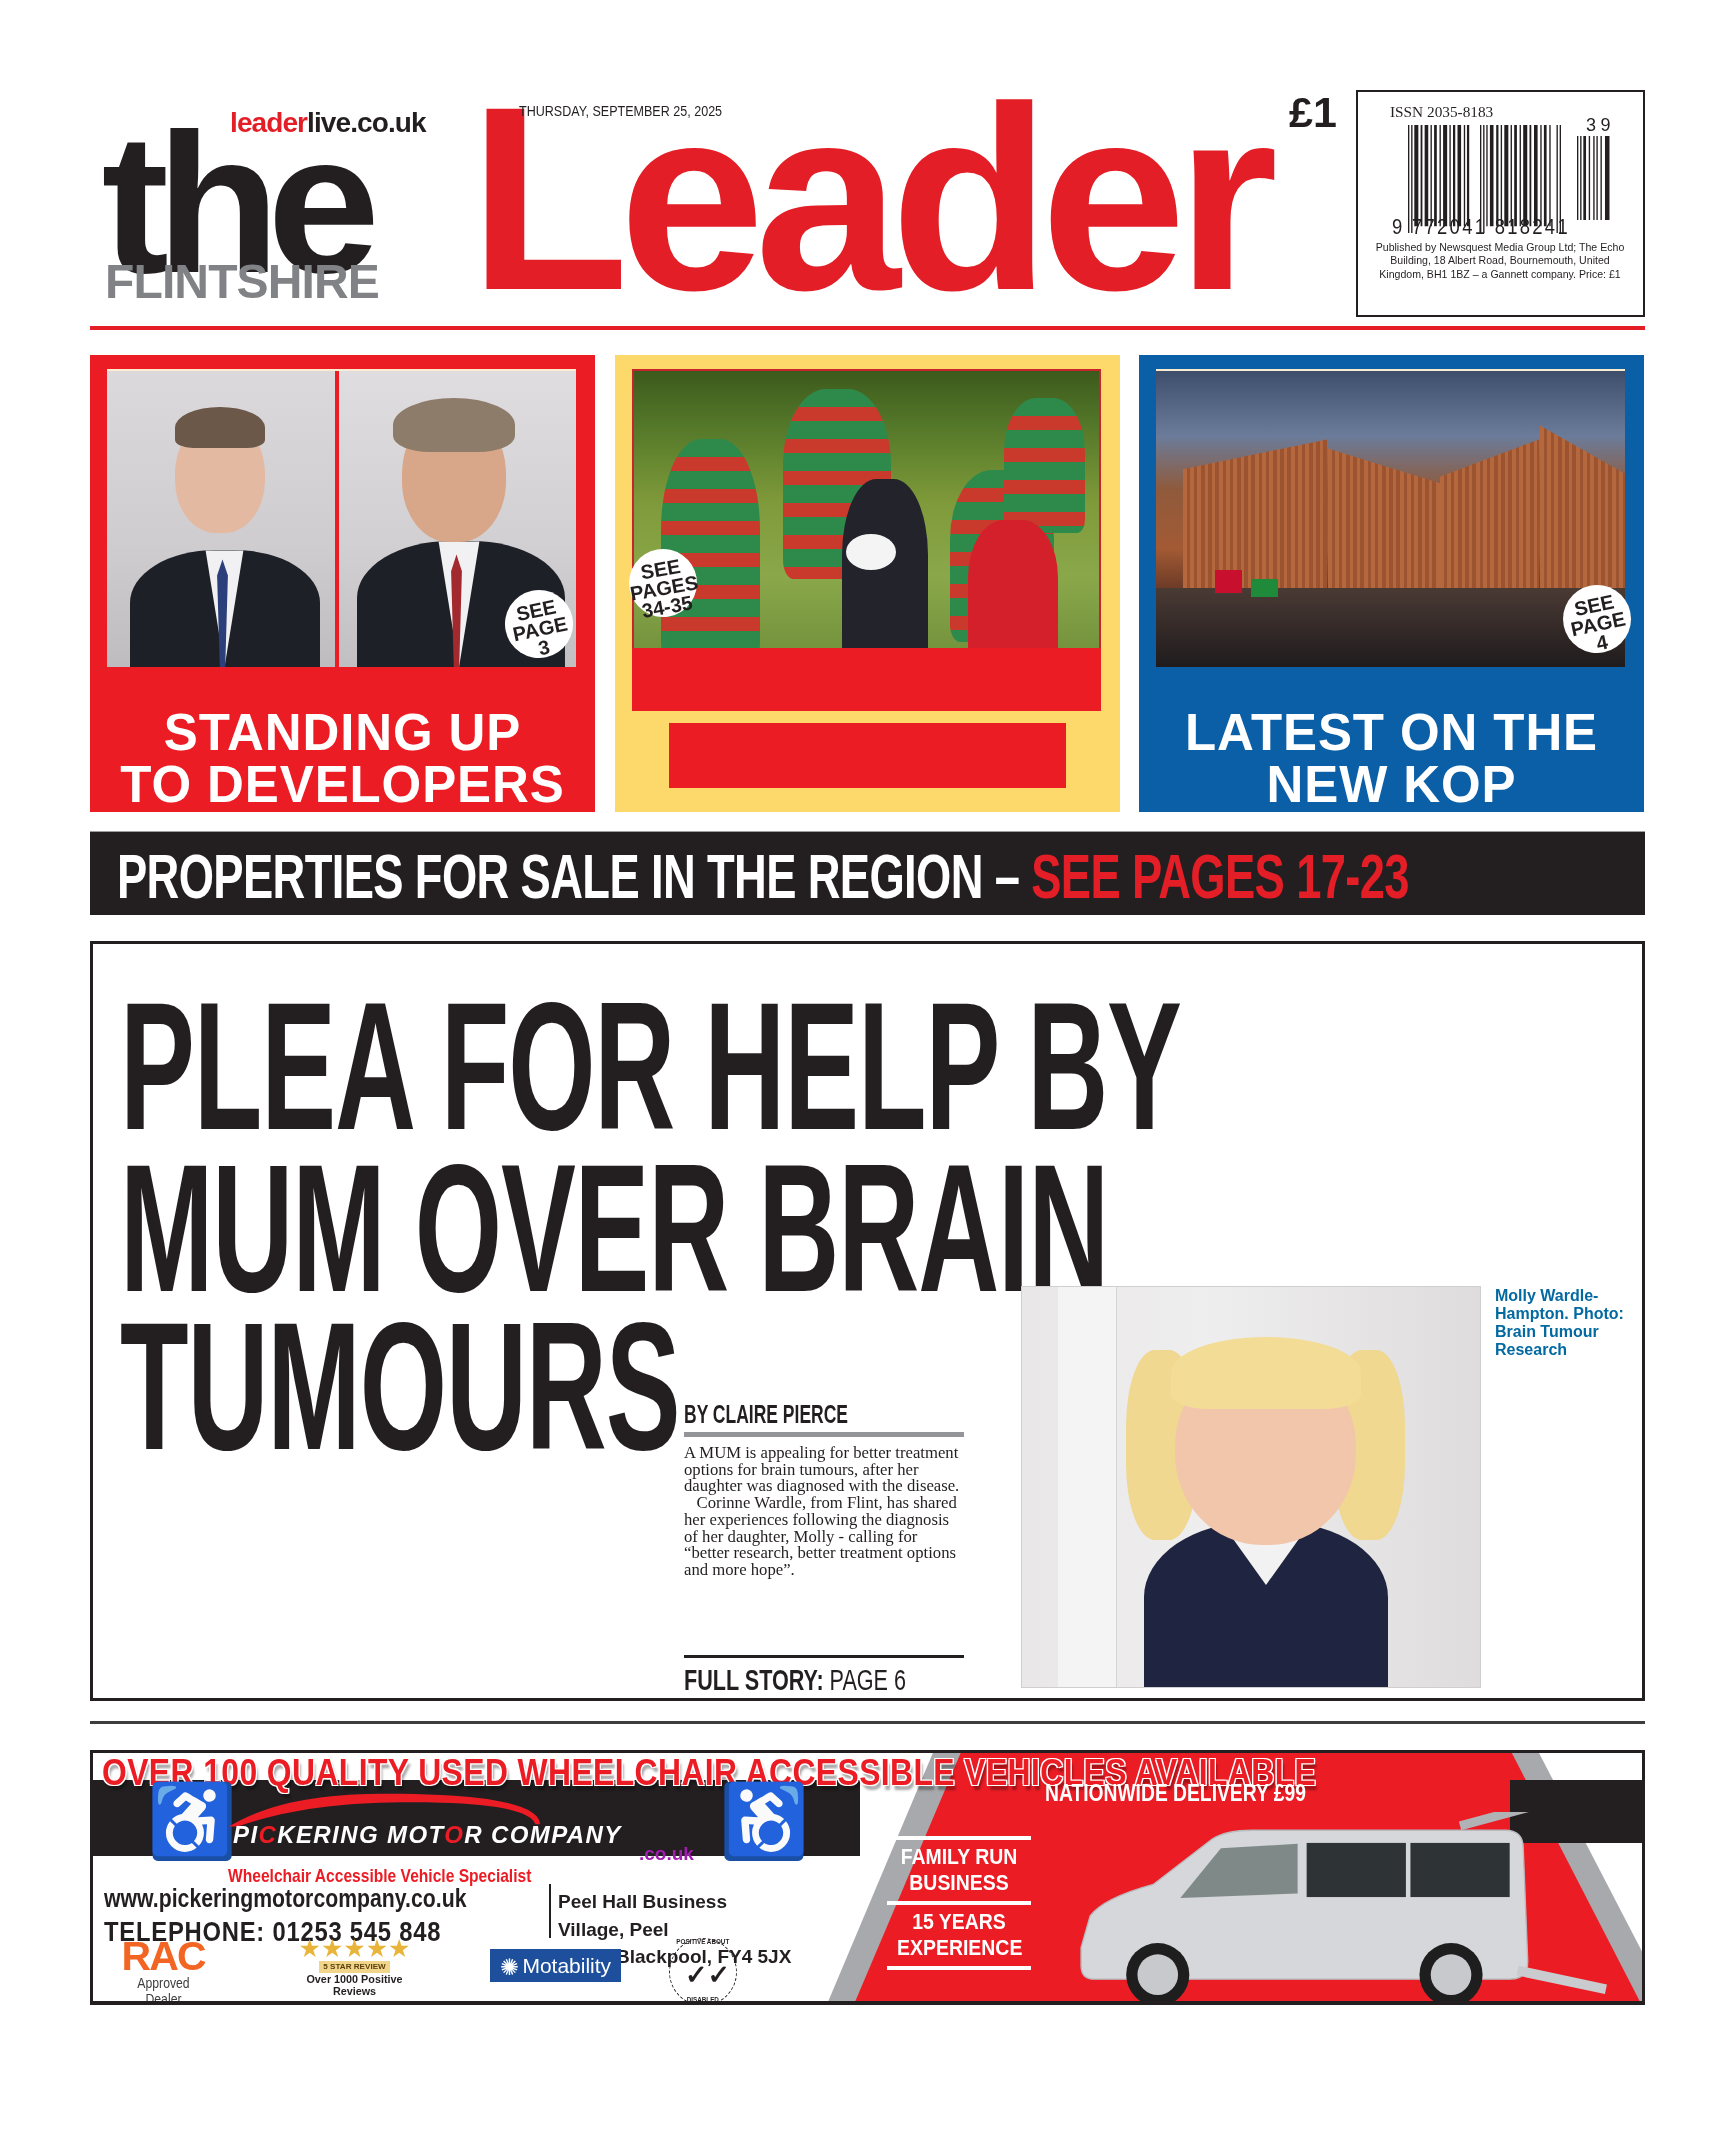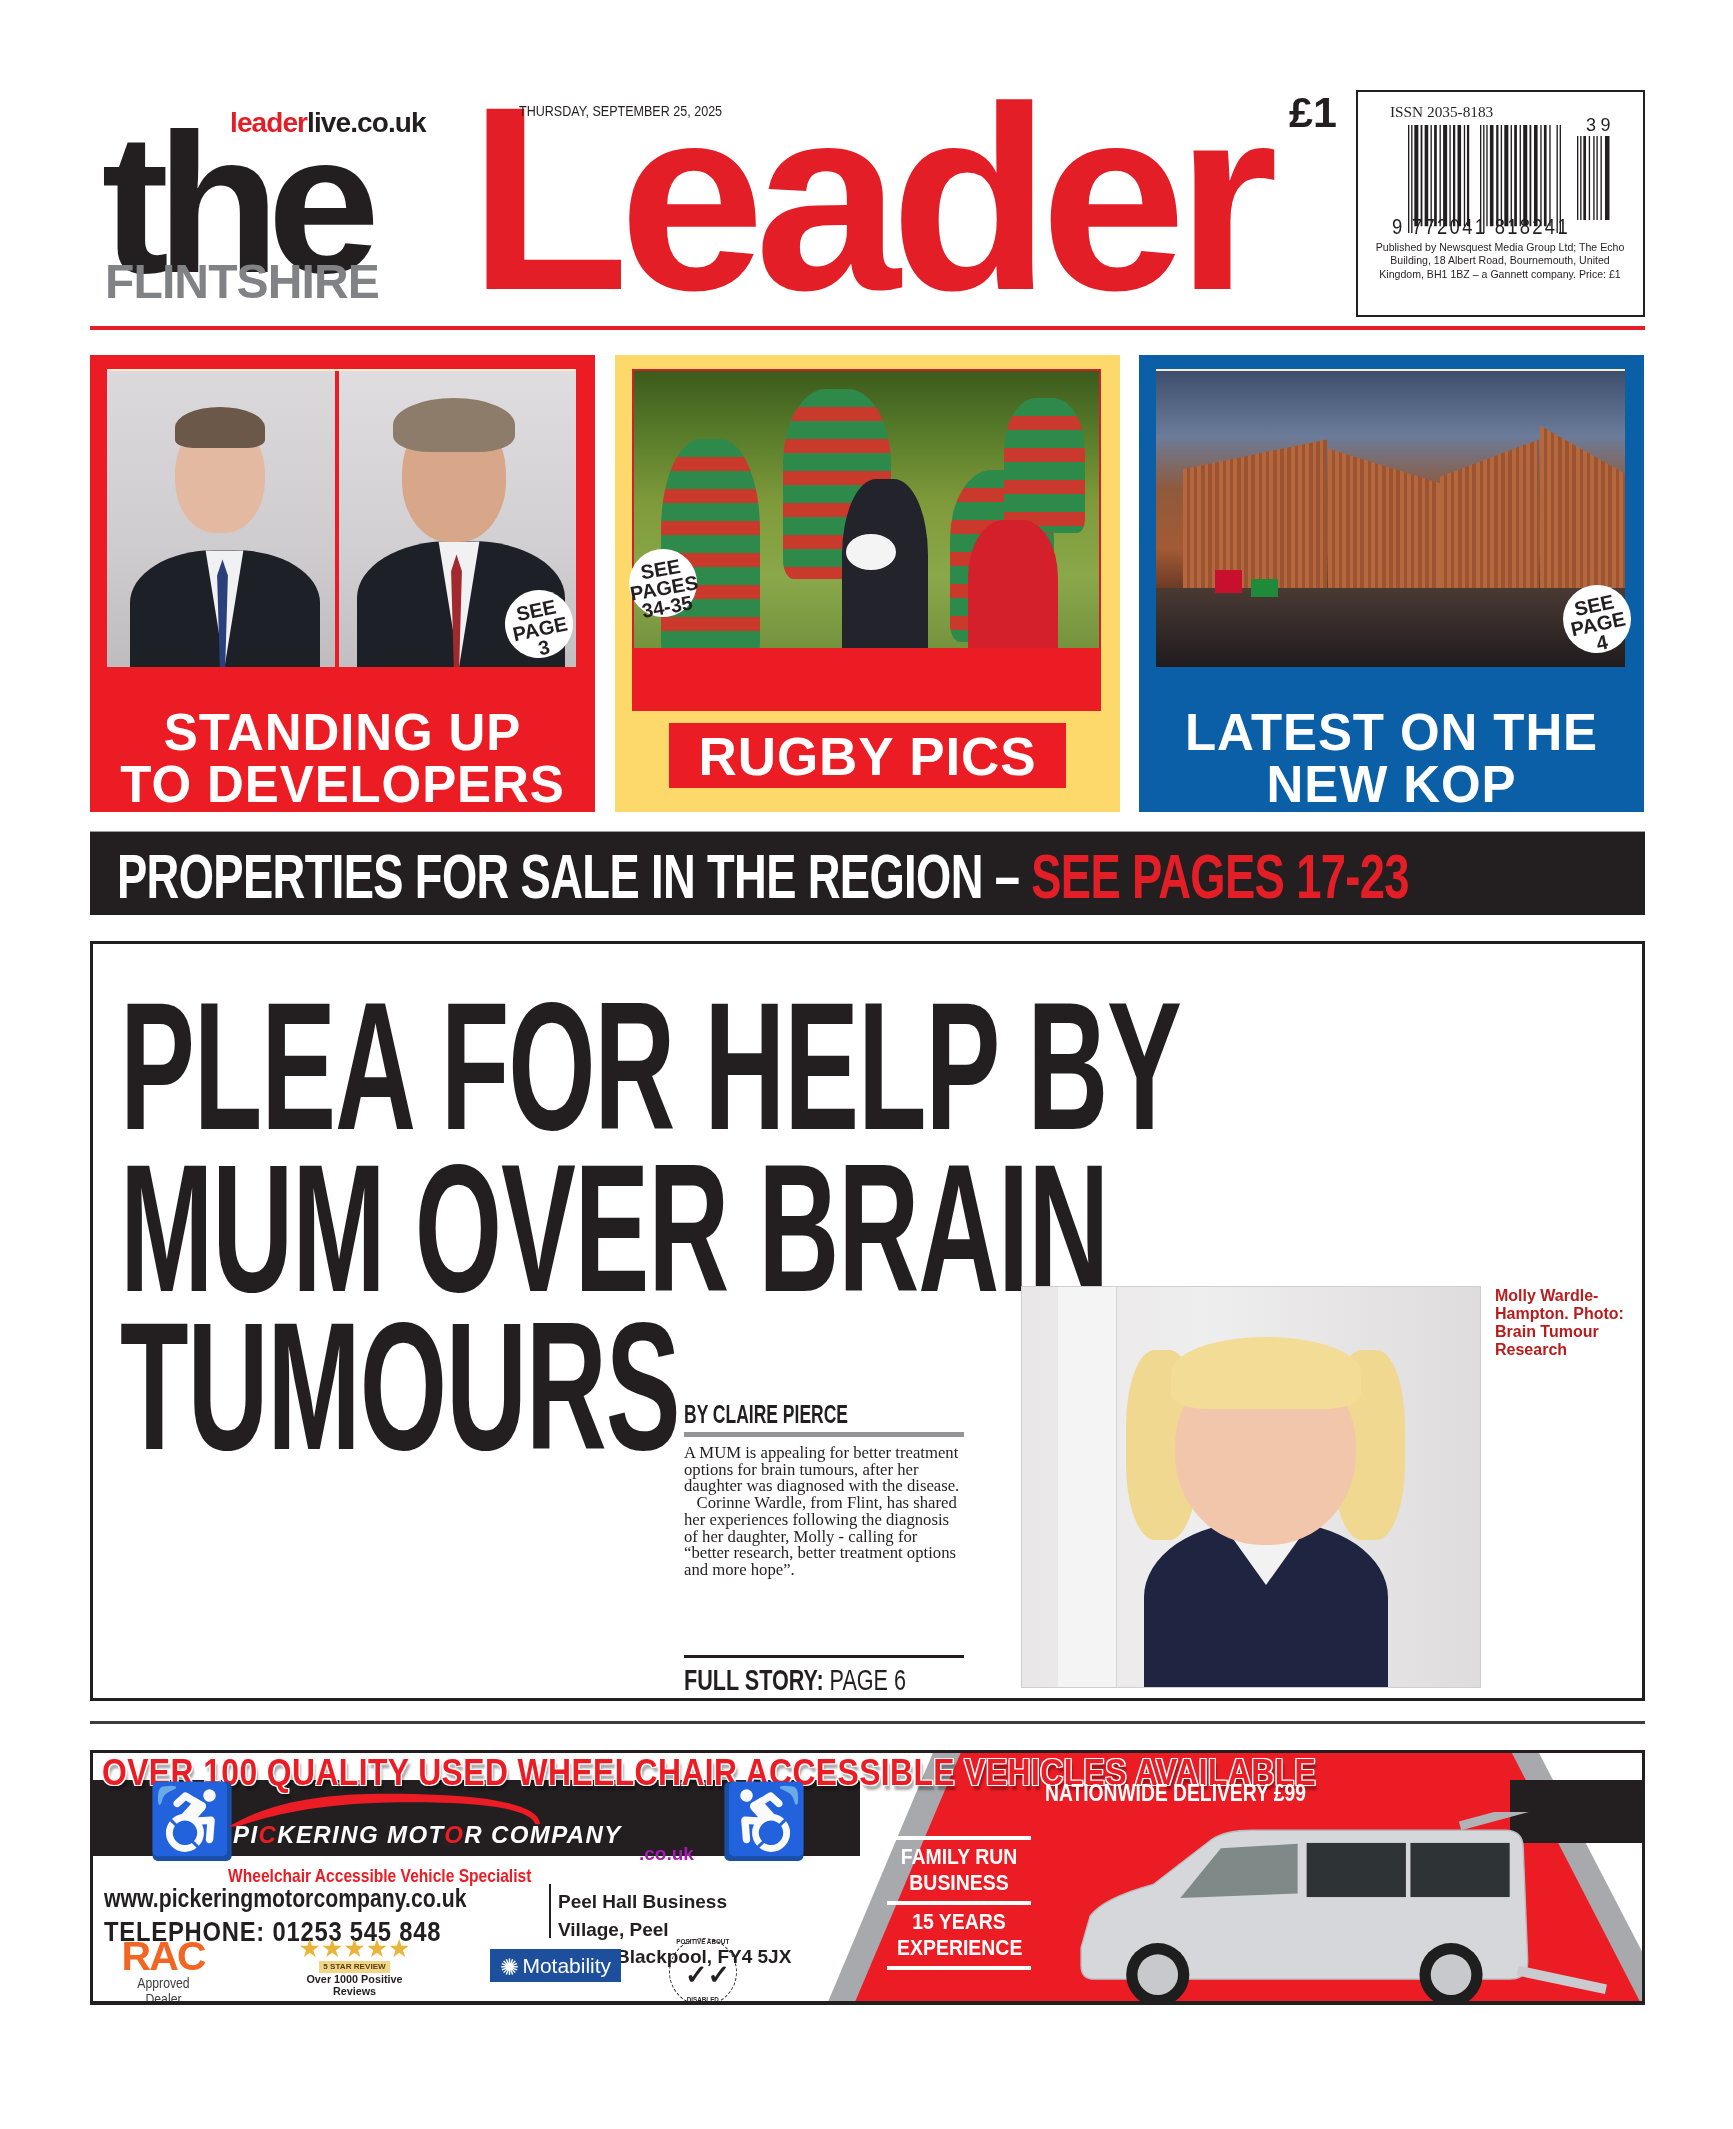--- a/index.html
+++ b/index.html
@@ -68,21 +68,21 @@
   .sf-line{font-size:63px;font-weight:700;line-height:1;color:#231f20;white-space:nowrap;transform:scaleX(0.7);transform-origin:left top;height:72px;padding-top:3.6px;border-bottom:4.5px solid #231f20;margin-bottom:6.3px;}
   #byline{left:591px;top:456px;width:280px;border-bottom:5.4px solid #939598;padding-bottom:2.7px;}
   #byline span{display:block;font-size:25px;font-weight:700;transform:scaleX(0.7);transform-origin:left top;white-space:nowrap;}
   #bodytext{left:591px;top:501px;width:280px;font-family:"Liberation Serif",serif;font-size:16.7px;line-height:1.0;color:#231f20;}
   #bodytext p{margin:0;}
   #bodytext p.indent{text-indent:12.6px;}
   #fullstory{left:591px;top:711px;width:280px;border-top:3.2px solid #231f20;padding-top:5px;text-decoration:underline;}
   #fullstory span{display:inline-block;font-size:30px;transform:scaleX(0.72);transform-origin:left top;white-space:nowrap;}
   #fullstory b{font-weight:700;}
   #girl-photo{left:928px;top:342px;width:460px;height:402px;background:linear-gradient(90deg,#e9e7e8 0%,#efeeef 40%,#dedcdd 100%);overflow:hidden;border:0.9px solid #cfcfcf;}
-  #caption{left:1402px;top:343px;width:135px;font-size:16px;font-weight:700;line-height:1.12;color:#b91c1c;}
+  #caption{left:1402px;top:343px;width:135px;font-size:16px;font-weight:700;line-height:1.12;color:#0369a1;}
 
   
   #ad-rule{left:90px;top:1721px;width:1555px;height:2.7px;background:#3d3d3d;}
   #ad{left:90px;top:1750px;width:1555px;height:255px;border:3.6px solid #231f20;border-bottom:4.5px solid #231f20;background:#fff;overflow:hidden;}
   #ad-red-shape{left:758px;top:-3.6px;width:794px;height:262px;background:#ec1c24;clip-path:polygon(14% 0,83% 0,100% 100%,0 100%);}
   #ad-grey-shape{left:731px;top:-3.6px;width:849px;height:262px;background:#a7a9ac;clip-path:polygon(13% 0,84% 0,100% 100%,0 100%);}
   #ad-black-band{left:0;top:27px;width:767px;height:76px;background:#231f20;}
   #ad-black-band-r{left:1417px;top:27px;width:135px;height:63px;background:#231f20;}
   #ad-top{left:9px;top:-0.9px;font-size:37px;font-weight:700;color:#ec1c24;white-space:nowrap;transform:scaleX(0.86);transform-origin:left top;letter-spacing:0.5px;text-shadow:1.4px 1.4px 0 #fff,-1.4px -1.4px 0 #fff,1.4px -1.4px 0 #fff,-1.4px 1.4px 0 #fff,2.7px 4.5px 2.7px rgba(0,0,0,.35);}
   #pmc-name{left:140px;top:68px;font-size:24px;font-weight:700;color:#fff;letter-spacing:1.4px;font-style:italic;white-space:nowrap;}
@@ -224,21 +224,20 @@
       <div class="player" style="left:334px;top:149px;width:90px;height:144px;background:#d3202a;"></div>
       <div style="position:absolute;left:212px;top:163px;width:50px;height:36px;border-radius:50%;background:#f4f4f4;"></div>
     </div>
     <div class="badge" style="left:13.5px;top:194px;transform:rotate(-10deg);">
       <div>SEE</div>
         <div>PAGES</div>
         <div>34-35</div>
     </div>
     <div id="rugby-box1"></div>
     <div id="rugby-box2"></div>
-    <div class="headline hl2">RUGBY PICS</div>
   </div>
 
   <div id="panel-3" class="panel">
     <div id="kop-photo" class="photo">
       <div class="kop-block" style="left:27px;top:68px;width:144px;height:149px;clip-path:polygon(0 20%,100% 0,100% 100%,0 100%);"></div>
       <div class="kop-block" style="left:172px;top:77px;width:113px;height:140px;clip-path:polygon(0 0,100% 25%,100% 100%,0 100%);"></div>
       <div class="kop-block" style="left:284px;top:68px;width:99px;height:149px;clip-path:polygon(0 25%,100% 0,100% 100%,0 100%);"></div>
       <div class="kop-block" style="left:384px;top:54px;width:86px;height:163px;clip-path:polygon(0 0,100% 30%,100% 100%,0 100%);"></div>
       <div style="position:absolute;left:0;top:217px;width:100%;height:81px;background:linear-gradient(180deg,#4a3a34,#1e1a1c);"></div>
       <div style="position:absolute;left:59px;top:199px;width:27px;height:22.6px;background:#c8102e;"></div>

